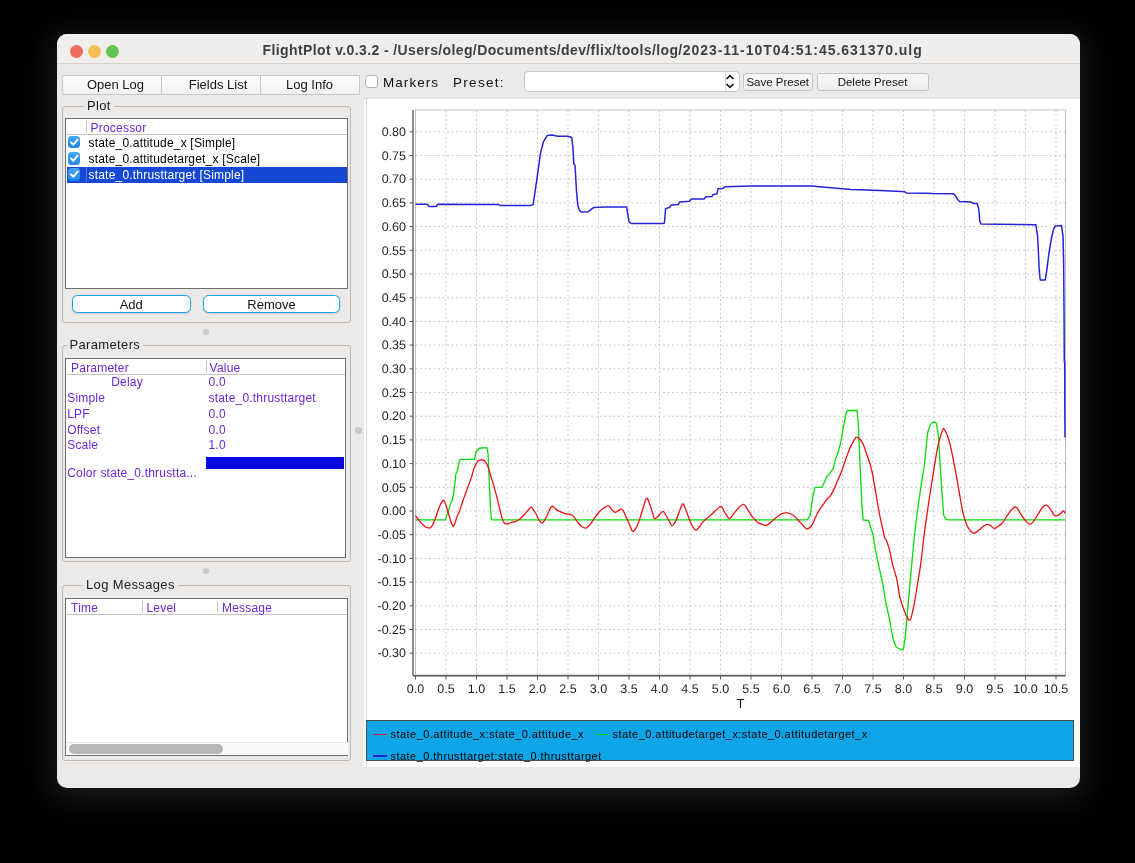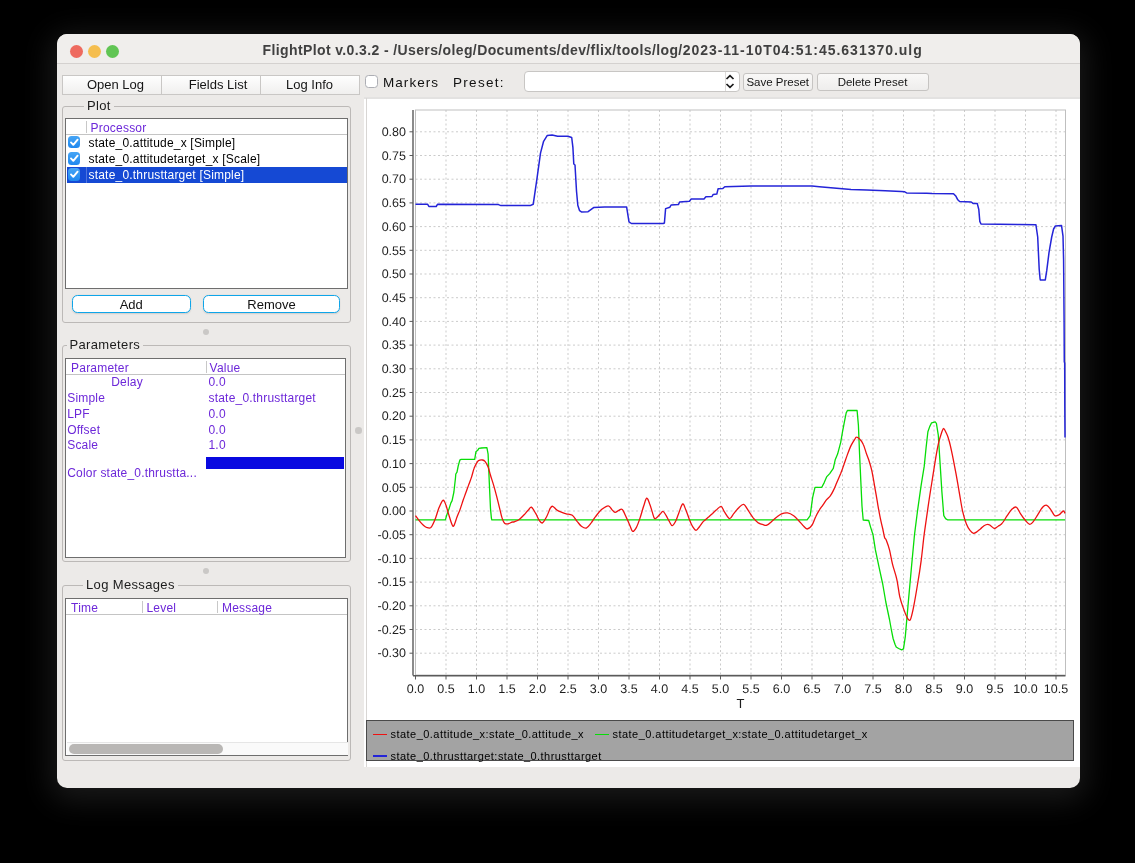--- a/index.html
+++ b/index.html
@@ -276,21 +276,21 @@
 <text x="631.0" y="595.5" text-anchor="middle">9.5</text>
 <text x="661.5" y="595.5" text-anchor="middle">10.0</text>
 <text x="692.0" y="595.5" text-anchor="middle">10.5</text>
 <text x="376.5" y="611.0" text-anchor="middle" font-size="13px">T</text>
 </g>
 <path d="M51.5 107.3 L63.7 107.3 L64.9 109.5 L72.2 109.5 L73.5 107.3 L134.5 107.6 L136.9 108.6 L166.2 108.6 L169.2 107.3 L172.9 82.2 L176.5 56.1 L179.6 44.3 L183.3 38.4 L188.1 37.9 L193.6 39.3 L204.0 39.3 L207.7 40.5 L208.9 50.4 L209.8 67.0 L211.0 68.0 L212.5 94.0 L213.8 108.3 L215.6 113.7 L217.4 114.9 L224.1 114.7 L229.6 110.6 L240.6 109.9 L262.6 109.9 L265.0 124.9 L267.4 126.5 L299.2 126.5 L300.4 126.0 L301.6 111.6 L305.9 110.2 L307.1 108.0 L314.4 107.6 L315.6 105.0 L325.4 104.2 L327.2 102.1 L340.0 101.9 L341.9 99.7 L348.0 99.5 L349.2 97.4 L352.8 97.1 L354.1 91.7 L358.9 91.4 L360.8 89.8 L387.0 89.1 L448.0 89.1 L455.3 89.8 L475.5 91.4 L487.0 92.6 L502.9 93.1 L521.2 93.8 L537.1 94.5 L540.7 94.8 L542.6 95.9 L562.7 96.2 L568.2 96.4 L589.5 96.7 L592.0 99.3 L593.8 102.8 L595.6 104.5 L607.2 105.0 L609.0 106.4 L613.3 106.6 L614.8 112.5 L615.8 124.4 L617.0 127.0 L655.4 127.5 L671.9 127.7 L673.7 140.0 L675.2 172.3 L676.1 182.0 L676.4 182.9 L681.3 182.9 L682.8 173.2 L685.0 155.7 L687.7 140.0 L689.6 132.0 L691.4 128.9 L697.5 128.4 L699.0 139.1 L699.6 162.8 L700.1 224.4 L700.3 264.7 L700.7 266.1 L700.8 309.7 L701.0 340.5" fill="none" stroke="#2424d8" stroke-width="1.5" stroke-linejoin="round"></path>
 <path d="M51.5 422.8 L81.4 422.8 L82.6 418.5 L85.1 411.6 L86.9 405.9 L88.1 403.6 L89.9 395.0 L91.5 380.8 L91.8 377.0 L93.0 375.1 L94.2 369.0 L95.4 364.7 L96.0 362.8 L97.2 362.3 L110.7 362.3 L111.9 354.8 L113.7 353.3 L114.9 351.4 L117.4 351.0 L122.9 350.7 L124.1 357.1 L125.3 385.6 L126.5 411.6 L127.4 421.1 L127.8 422.8 L443.1 422.8 L446.2 418.7 L448.6 400.7 L451.0 390.3 L457.8 390.3 L460.2 385.6 L462.6 379.9 L465.7 376.6 L469.3 371.3 L471.2 362.8 L473.6 357.1 L476.7 345.3 L478.5 334.8 L480.3 325.4 L482.2 315.9 L483.4 313.5 L493.1 313.5 L494.4 328.2 L495.6 357.6 L496.8 383.7 L498.0 409.3 L499.2 423.0 L504.7 423.5 L506.6 430.1 L509.0 437.7 L511.4 452.9 L515.1 470.4 L518.8 487.5 L521.8 505.0 L525.5 522.5 L527.3 532.5 L529.1 541.5 L531.0 547.2 L532.2 550.0 L534.6 551.5 L537.7 552.9 L539.5 551.9 L541.3 539.6 L544.4 504.1 L547.4 470.9 L550.5 437.7 L553.5 414.0 L557.2 387.9 L560.2 369.4 L562.1 350.5 L563.9 334.8 L565.7 329.6 L567.6 325.8 L571.2 324.9 L572.4 326.3 L574.3 338.2 L576.1 366.6 L577.9 395.0 L579.8 418.7 L581.6 421.6 L583.4 422.8 L701.0 422.8" fill="none" stroke="#07dd07" stroke-width="1.3" stroke-linejoin="round"></path>
 <path d="M51.5 418.7 C52.2 419.7 54.4 422.8 55.8 424.4 C57.1 426.0 58.3 427.2 59.4 428.2 C60.5 429.2 61.3 430.0 62.5 430.4 C63.7 430.7 65.3 431.9 66.8 430.6 C68.2 429.3 69.7 425.7 71.0 422.5 C72.3 419.4 73.4 414.8 74.7 411.6 C76.0 408.4 77.7 403.9 78.9 403.3 C80.2 402.8 81.0 405.7 82.0 408.3 C83.0 410.9 84.0 415.5 85.1 418.7 C86.1 422.0 87.3 426.1 88.1 427.7 C88.9 429.4 89.1 430.0 89.9 428.7 C90.7 427.4 92.0 422.7 93.0 420.0 C94.0 417.3 95.0 415.4 96.0 412.6 C97.0 409.8 98.1 406.3 99.1 403.3 C100.1 400.4 101.2 397.6 102.1 395.0 C103.0 392.5 103.7 390.6 104.6 388.1 C105.5 385.5 106.7 382.7 107.6 379.9 C108.5 377.1 109.2 373.7 110.1 371.3 C110.9 369.0 112.0 367.1 112.8 365.8 C113.6 364.5 114.0 363.7 114.9 363.3 C115.9 362.8 117.6 362.9 118.6 363.0 C119.6 363.2 120.1 363.3 121.0 364.4 C122.0 365.6 123.2 367.7 124.1 370.0 C125.0 372.3 125.6 375.3 126.5 378.3 C127.4 381.3 128.6 384.6 129.6 388.1 C130.6 391.5 131.6 395.2 132.6 399.1 C133.6 403.0 134.8 408.0 135.7 411.6 C136.6 415.3 137.3 418.7 138.1 421.1 C138.9 423.5 139.5 425.2 140.6 426.2 C141.6 427.1 143.0 427.0 144.2 426.8 C145.4 426.6 146.9 425.5 147.9 425.1 C148.9 424.8 149.1 425.2 150.3 424.8 C151.5 424.3 153.6 423.7 155.2 422.5 C156.8 421.4 158.6 419.4 160.1 417.8 C161.6 416.2 163.1 414.3 164.4 413.1 C165.6 411.8 166.2 409.7 167.4 410.2 C168.6 410.8 170.3 414.2 171.7 416.4 C173.0 418.6 174.2 421.9 175.3 423.5 C176.4 425.1 177.2 426.5 178.4 425.9 C179.6 425.2 181.3 422.1 182.6 419.7 C184.0 417.2 185.3 412.9 186.3 411.2 C187.3 409.4 187.6 408.9 188.8 409.3 C189.9 409.6 191.5 412.0 193.0 413.1 C194.5 414.1 196.4 414.8 197.9 415.4 C199.4 416.1 200.4 416.4 202.2 416.8 C203.9 417.3 206.4 417.0 208.3 418.3 C210.1 419.5 211.6 422.6 213.1 424.4 C214.7 426.2 215.9 428.1 217.4 429.2 C218.9 430.3 220.7 431.6 222.3 431.1 C223.9 430.5 225.7 427.7 227.2 425.9 C228.7 424.0 229.7 421.9 231.5 419.7 C233.2 417.5 235.4 414.4 237.5 412.6 C239.7 410.8 242.5 408.8 244.3 408.8 C246.0 408.8 246.8 411.5 247.9 412.6 C249.0 413.7 249.9 415.3 251.0 415.4 C252.1 415.6 253.4 414.0 254.6 413.5 C255.8 413.1 257.0 411.3 258.3 412.6 C259.6 413.8 261.2 418.3 262.6 421.1 C263.9 423.9 265.2 427.0 266.2 429.2 C267.2 431.4 267.6 434.1 268.7 434.4 C269.7 434.6 271.1 432.8 272.3 430.6 C273.5 428.4 274.8 424.7 276.0 421.1 C277.2 417.6 278.5 412.6 279.6 409.3 C280.8 405.9 281.7 401.6 282.7 401.2 C283.7 400.8 284.8 404.6 285.7 406.9 C286.7 409.2 287.4 412.5 288.2 414.9 C289.0 417.4 289.7 420.8 290.6 421.6 C291.5 422.4 292.7 420.6 293.7 419.7 C294.7 418.8 295.8 417.2 296.7 416.4 C297.6 415.5 298.2 414.1 299.2 414.5 C300.1 414.9 301.2 417.1 302.2 418.7 C303.2 420.4 304.2 422.8 305.3 424.4 C306.3 426.1 307.2 428.9 308.3 428.7 C309.4 428.5 310.9 425.7 312.0 423.5 C313.1 421.3 313.9 418.2 315.0 415.4 C316.1 412.7 317.6 407.4 318.7 406.9 C319.8 406.4 320.6 410.0 321.7 412.6 C322.8 415.2 324.3 419.8 325.4 422.5 C326.5 425.3 327.3 427.4 328.4 429.2 C329.6 431.0 330.9 433.4 332.1 433.4 C333.3 433.4 334.5 430.7 335.8 429.2 C337.0 427.7 337.9 426.0 339.4 424.4 C340.9 422.8 343.4 421.0 344.9 419.7 C346.4 418.3 347.3 417.5 348.6 416.4 C349.8 415.3 350.8 414.2 352.2 413.1 C353.7 411.9 355.7 408.9 357.1 409.3 C358.5 409.7 359.3 413.4 360.8 415.4 C362.2 417.5 364.1 421.4 365.7 421.6 C367.2 421.7 368.4 418.2 369.9 416.4 C371.4 414.6 373.2 412.2 374.8 410.7 C376.4 409.2 378.1 406.8 379.7 407.4 C381.3 407.9 382.9 411.7 384.6 414.0 C386.2 416.3 387.8 419.1 389.4 421.1 C391.1 423.1 392.7 424.7 394.3 425.9 C395.9 427.0 397.8 427.4 399.2 427.7 C400.6 428.1 401.4 428.8 402.9 428.2 C404.3 427.7 406.1 425.8 407.7 424.4 C409.4 423.1 411.0 421.4 412.6 420.2 C414.2 418.9 415.7 417.6 417.5 416.8 C419.3 416.1 421.6 415.6 423.6 415.9 C425.6 416.2 427.9 417.5 429.7 418.7 C431.5 420.0 433.1 421.9 434.6 423.5 C436.1 425.1 437.4 426.8 438.8 428.2 C440.3 429.6 441.6 432.0 443.1 432.0 C444.6 432.0 446.6 430.3 448.0 428.2 C449.4 426.2 450.4 422.2 451.7 419.7 C452.9 417.2 454.1 415.0 455.3 413.1 C456.5 411.1 457.8 409.6 459.0 407.8 C460.2 406.1 461.4 404.1 462.6 402.6 C463.9 401.1 465.2 400.3 466.3 398.8 C467.4 397.3 468.3 395.7 469.3 393.6 C470.4 391.6 471.2 389.4 472.4 386.5 C473.6 383.7 475.3 379.9 476.7 376.6 C478.0 373.2 479.2 369.8 480.3 366.6 C481.4 363.4 482.3 360.6 483.4 357.6 C484.5 354.6 485.8 351.1 487.0 348.6 C488.3 346.1 489.8 343.8 490.7 342.4 C491.6 341.0 491.7 340.1 492.5 340.1 C493.3 340.0 494.5 340.8 495.6 342.0 C496.7 343.1 498.1 344.8 499.2 347.2 C500.4 349.5 501.4 353.6 502.3 356.2 C503.2 358.8 503.8 359.9 504.7 362.8 C505.6 365.7 506.7 368.6 507.8 373.7 C508.9 378.8 510.4 387.9 511.4 393.6 C512.5 399.4 513.1 403.7 513.9 408.3 C514.7 412.9 515.5 417.2 516.3 421.1 C517.1 425.1 518.0 428.8 518.8 432.0 C519.5 435.3 520.0 438.6 520.6 440.5 C521.2 442.4 521.6 441.3 522.4 443.4 C523.2 445.4 524.5 448.9 525.5 452.9 C526.5 456.8 527.3 462.2 528.5 467.1 C529.7 472.0 531.6 476.8 532.8 482.3 C534.0 487.7 534.7 494.9 535.8 499.8 C537.0 504.7 538.3 508.2 539.5 511.6 C540.7 515.1 542.2 518.8 543.2 520.6 C544.1 522.5 544.4 522.9 545.0 523.0 C545.6 523.2 546.0 524.0 546.8 521.6 C547.6 519.1 548.8 514.0 549.9 508.3 C551.0 502.6 552.3 495.0 553.5 487.5 C554.8 480.0 556.1 471.7 557.2 463.3 C558.3 454.9 559.1 445.9 560.2 437.2 C561.4 428.5 562.7 419.5 563.9 411.2 C565.1 402.8 566.3 394.8 567.6 387.0 C568.8 379.2 570.1 370.9 571.2 364.2 C572.3 357.6 573.2 352.1 574.3 347.2 C575.4 342.3 577.0 337.4 577.9 334.8 C578.8 332.2 579.0 331.4 579.8 331.5 C580.5 331.7 581.4 334.1 582.2 335.8 C583.0 337.5 583.6 338.3 584.6 342.0 C585.7 345.6 587.1 351.8 588.3 357.6 C589.5 363.4 590.7 369.9 592.0 376.6 C593.2 383.2 594.5 391.1 595.6 397.4 C596.7 403.8 597.6 409.8 598.7 414.7 C599.8 419.6 601.1 423.7 602.3 426.8 C603.5 429.9 604.8 431.9 606.0 433.4 C607.2 435.0 608.5 436.0 609.6 436.3 C610.8 436.5 611.6 435.6 612.7 434.9 C613.8 434.1 615.1 433.0 616.4 432.0 C617.6 431.0 618.8 429.5 620.0 428.7 C621.2 427.9 622.6 427.3 623.7 427.3 C624.8 427.3 625.6 428.0 626.7 428.7 C627.8 429.4 629.2 431.5 630.4 431.5 C631.6 431.6 632.8 430.0 634.1 429.2 C635.3 428.4 636.2 428.5 637.7 426.8 C639.2 425.1 641.5 421.2 643.2 418.7 C644.9 416.3 646.6 413.5 648.1 412.1 C649.6 410.7 650.9 409.4 652.4 410.2 C653.8 411.0 655.1 414.6 656.6 416.8 C658.1 419.1 660.0 421.7 661.5 423.5 C663.0 425.2 664.4 427.1 665.8 427.3 C667.1 427.4 668.1 426.0 669.4 424.4 C670.8 422.8 672.2 420.2 673.7 417.8 C675.2 415.4 677.1 411.8 678.6 410.2 C680.1 408.6 681.4 407.8 682.8 408.3 C684.3 408.8 685.8 411.3 687.1 413.1 C688.4 414.8 689.5 417.9 690.8 418.7 C692.1 419.5 693.6 418.6 695.1 417.8 C696.5 417.0 698.3 414.2 699.3 414.0 C700.3 413.8 700.7 416.0 701.0 416.4" fill="none" stroke="#ee1111" stroke-width="1.3" stroke-linejoin="round"></path>
 </svg>
 
-<div class="abs" style="left:308.5px;top:686px;width:708.5px;height:41px;border:1px solid #4a4a4a;background:#a3a3a3;">
+<div class="abs" style="left:308.5px;top:686px;width:708.5px;height:41px;border:1px solid #4a4a4a;background:#0ea5e9;">
   <div class="abs" style="left:6.3px;top:12.9px;width:14.3px;height:1.6px;background:#ee1111;"></div>
   <div class="lgt" style="left:24.1px;top:7.2px;">state_0.attitude_x:state_0.attitude_x</div>
   <div class="abs" style="left:228.3px;top:12.9px;width:14.3px;height:1.6px;background:#07dd07;"></div>
   <div class="lgt" style="left:246.1px;top:7.2px;">state_0.attitudetarget_x:state_0.attitudetarget_x</div>
   <div class="abs" style="left:6.3px;top:34.2px;width:14.3px;height:1.6px;background:#2424d8;"></div>
   <div class="lgt" style="left:24.1px;top:28.5px;">state_0.thrusttarget:state_0.thrusttarget</div>
 </div>
 </div>
 
 </body></html>

